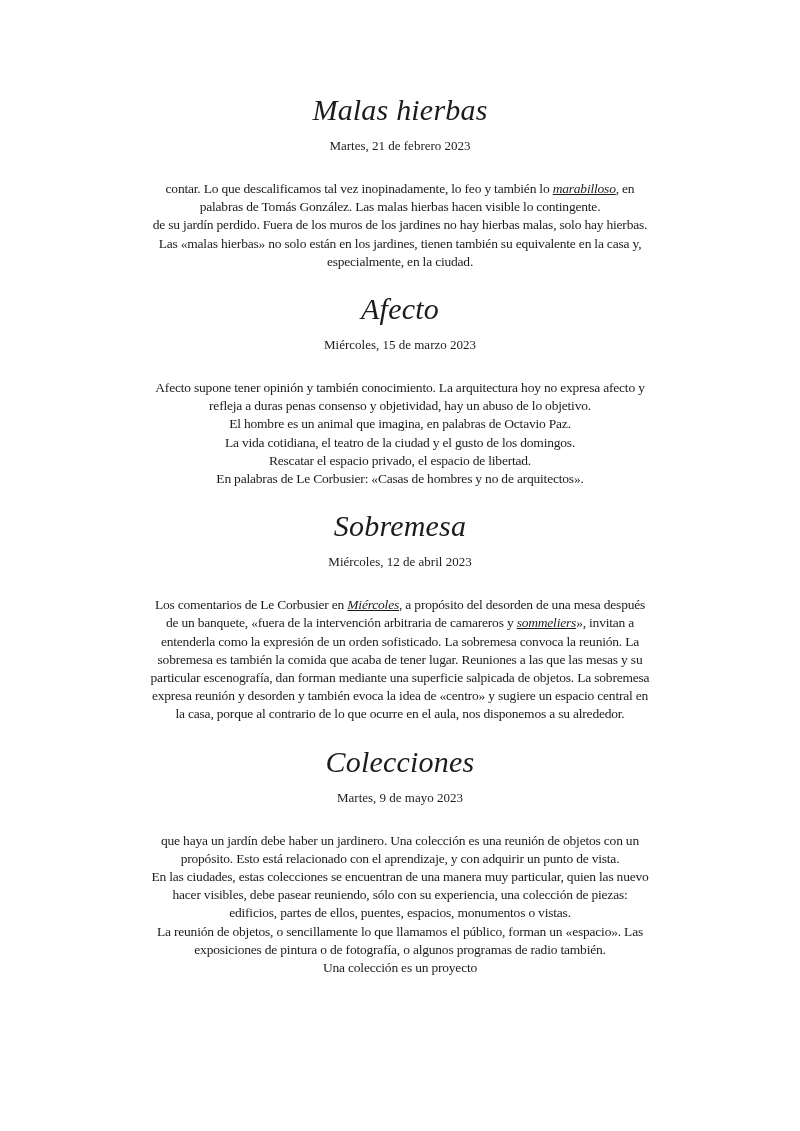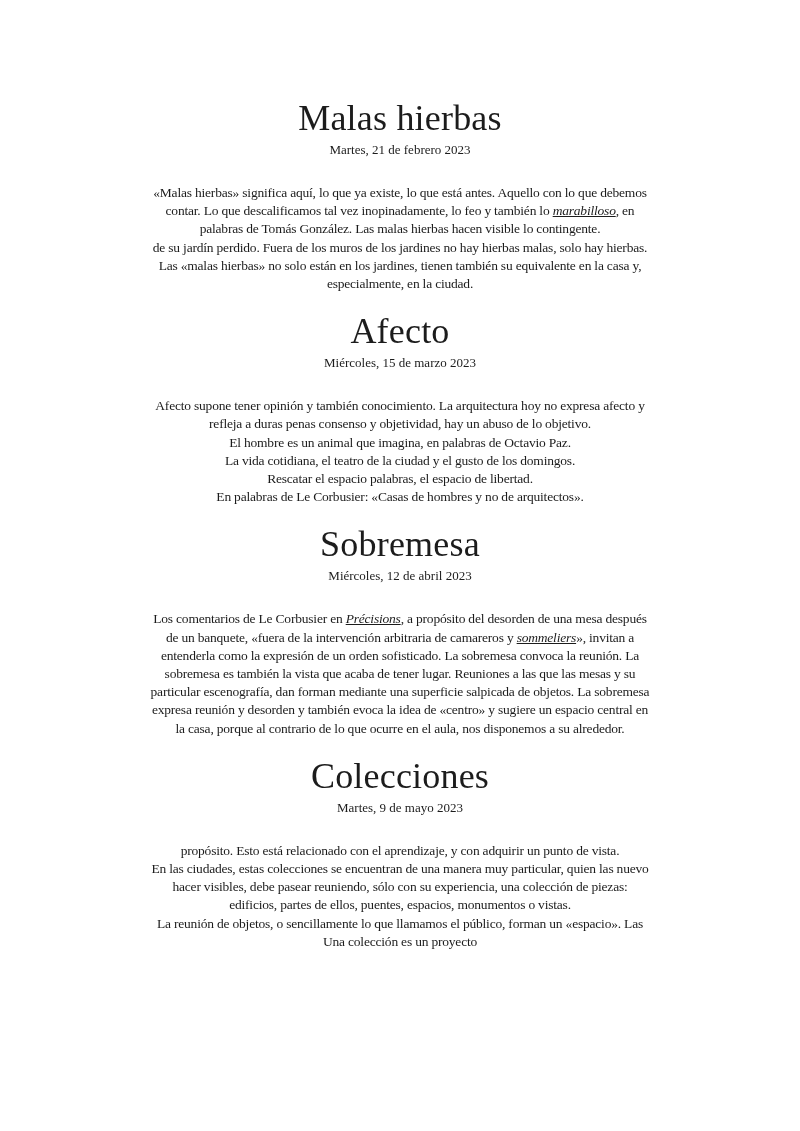--- a/index.html
+++ b/index.html
@@ -21,30 +21,31 @@
     height: 1131px;
     padding-top: 94px;
   }
   .section {
     text-align: center;
   }
   .section + .section {
     margin-top: 22px;
   }
   .section-title {
-    font-size: 36px;
+    font-size: 30px;
     line-height: 32px;
     font-weight: 400;
-    margin: 8px;
+    margin: 0;
     letter-spacing: 0.2px;
+    font-style: italic;
   }
   .section-date {
     font-size: 13px;
     line-height: 16px;
-    margin-top: 4px;
+    margin-top: 12px;
   }
   .section-body {
     width: 690px;
     margin: 26px auto 0 auto;
     font-size: 13.5px;
     line-height: 18.2px;
     letter-spacing: -0.2px;
   }
   .section-body .line {
     text-align: center;
@@ -56,62 +57,63 @@
 </style>
 </head>
 <body>
 
 <main class="page">
 
   <section class="section">
     <h1 class="section-title">Malas hierbas</h1>
     <div class="section-date">Martes, 21 de febrero 2023</div>
     <div class="section-body">
-        <div class="line"><span>«Malas hierbas» significa aquí, lo que ya existe, lo que está antes. Aquello con lo que debemos</span></div>
         <div class="line"><span>contar. Lo que descalificamos tal vez inopinadamente, lo feo y también lo </span><em>marabilloso</em><span>, en</span></div>
         <div class="line"><span>palabras de Tomás González. Las malas hierbas hacen visible lo contingente.</span></div>
         <div class="line"><span>de su jardín perdido. Fuera de los muros de los jardines no hay hierbas malas, solo hay hierbas.</span></div>
         <div class="line"><span>Las «malas hierbas» no solo están en los jardines, tienen también su equivalente en la casa y,</span></div>
         <div class="line"><span>especialmente, en la ciudad.</span></div>
       </div>
   </section>
 
   <section class="section">
     <h1 class="section-title">Afecto</h1>
     <div class="section-date">Miércoles, 15 de marzo 2023</div>
     <div class="section-body">
         <div class="line"><span>Afecto supone tener opinión y también conocimiento. La arquitectura hoy no expresa afecto y</span></div>
         <div class="line"><span>refleja a duras penas consenso y objetividad, hay un abuso de lo objetivo.</span></div>
         <div class="line"><span>El hombre es un animal que imagina, en palabras de Octavio Paz.</span></div>
         <div class="line"><span>La vida cotidiana, el teatro de la ciudad y el gusto de los domingos.</span></div>
-        <div class="line"><span>Rescatar el espacio palabras, el espacio de libertad.</span></div>
+        <div class="line"><span>Rescatar el espacio privado, el espacio de libertad.</span></div>
         <div class="line"><span>En palabras de Le Corbusier: «Casas de hombres y no de arquitectos».</span></div>
       </div>
   </section>
 
   <section class="section">
     <h1 class="section-title">Sobremesa</h1>
     <div class="section-date">Miércoles, 12 de abril 2023</div>
     <div class="section-body">
-        <div class="line"><span>Los comentarios de Le Corbusier en </span><em>Précisions</em><span>, a propósito del desorden de una mesa después</span></div>
+        <div class="line"><span>Los comentarios de Le Corbusier en </span><em>Miércoles</em><span>, a propósito del desorden de una mesa después</span></div>
         <div class="line"><span>de un banquete, «fuera de la intervención arbitraria de camareros y </span><em>sommeliers</em><span>», invitan a</span></div>
         <div class="line"><span>entenderla como la expresión de un orden sofisticado. La sobremesa convoca la reunión. La</span></div>
-        <div class="line"><span>sobremesa es también la vista que acaba de tener lugar. Reuniones a las que las mesas y su</span></div>
+        <div class="line"><span>sobremesa es también la comida que acaba de tener lugar. Reuniones a las que las mesas y su</span></div>
         <div class="line"><span>particular escenografía, dan forman mediante una superficie salpicada de objetos. La sobremesa</span></div>
         <div class="line"><span>expresa reunión y desorden y también evoca la idea de «centro» y sugiere un espacio central en</span></div>
         <div class="line"><span>la casa, porque al contrario de lo que ocurre en el aula, nos disponemos a su alrededor.</span></div>
       </div>
   </section>
 
   <section class="section">
     <h1 class="section-title">Colecciones</h1>
     <div class="section-date">Martes, 9 de mayo 2023</div>
     <div class="section-body">
+        <div class="line"><span>que haya un jardín debe haber un jardinero. Una colección es una reunión de objetos con un</span></div>
         <div class="line"><span>propósito. Esto está relacionado con el aprendizaje, y con adquirir un punto de vista.</span></div>
         <div class="line"><span>En las ciudades, estas colecciones se encuentran de una manera muy particular, quien las nuevo</span></div>
         <div class="line"><span>hacer visibles, debe pasear reuniendo, sólo con su experiencia, una colección de piezas:</span></div>
         <div class="line"><span>edificios, partes de ellos, puentes, espacios, monumentos o vistas.</span></div>
         <div class="line"><span>La reunión de objetos, o sencillamente lo que llamamos el público, forman un «espacio». Las</span></div>
+        <div class="line"><span>exposiciones de pintura o de fotografía, o algunos programas de radio también.</span></div>
         <div class="line"><span>Una colección es un proyecto</span></div>
       </div>
   </section>
 
 </main>
 
 </body></html>

